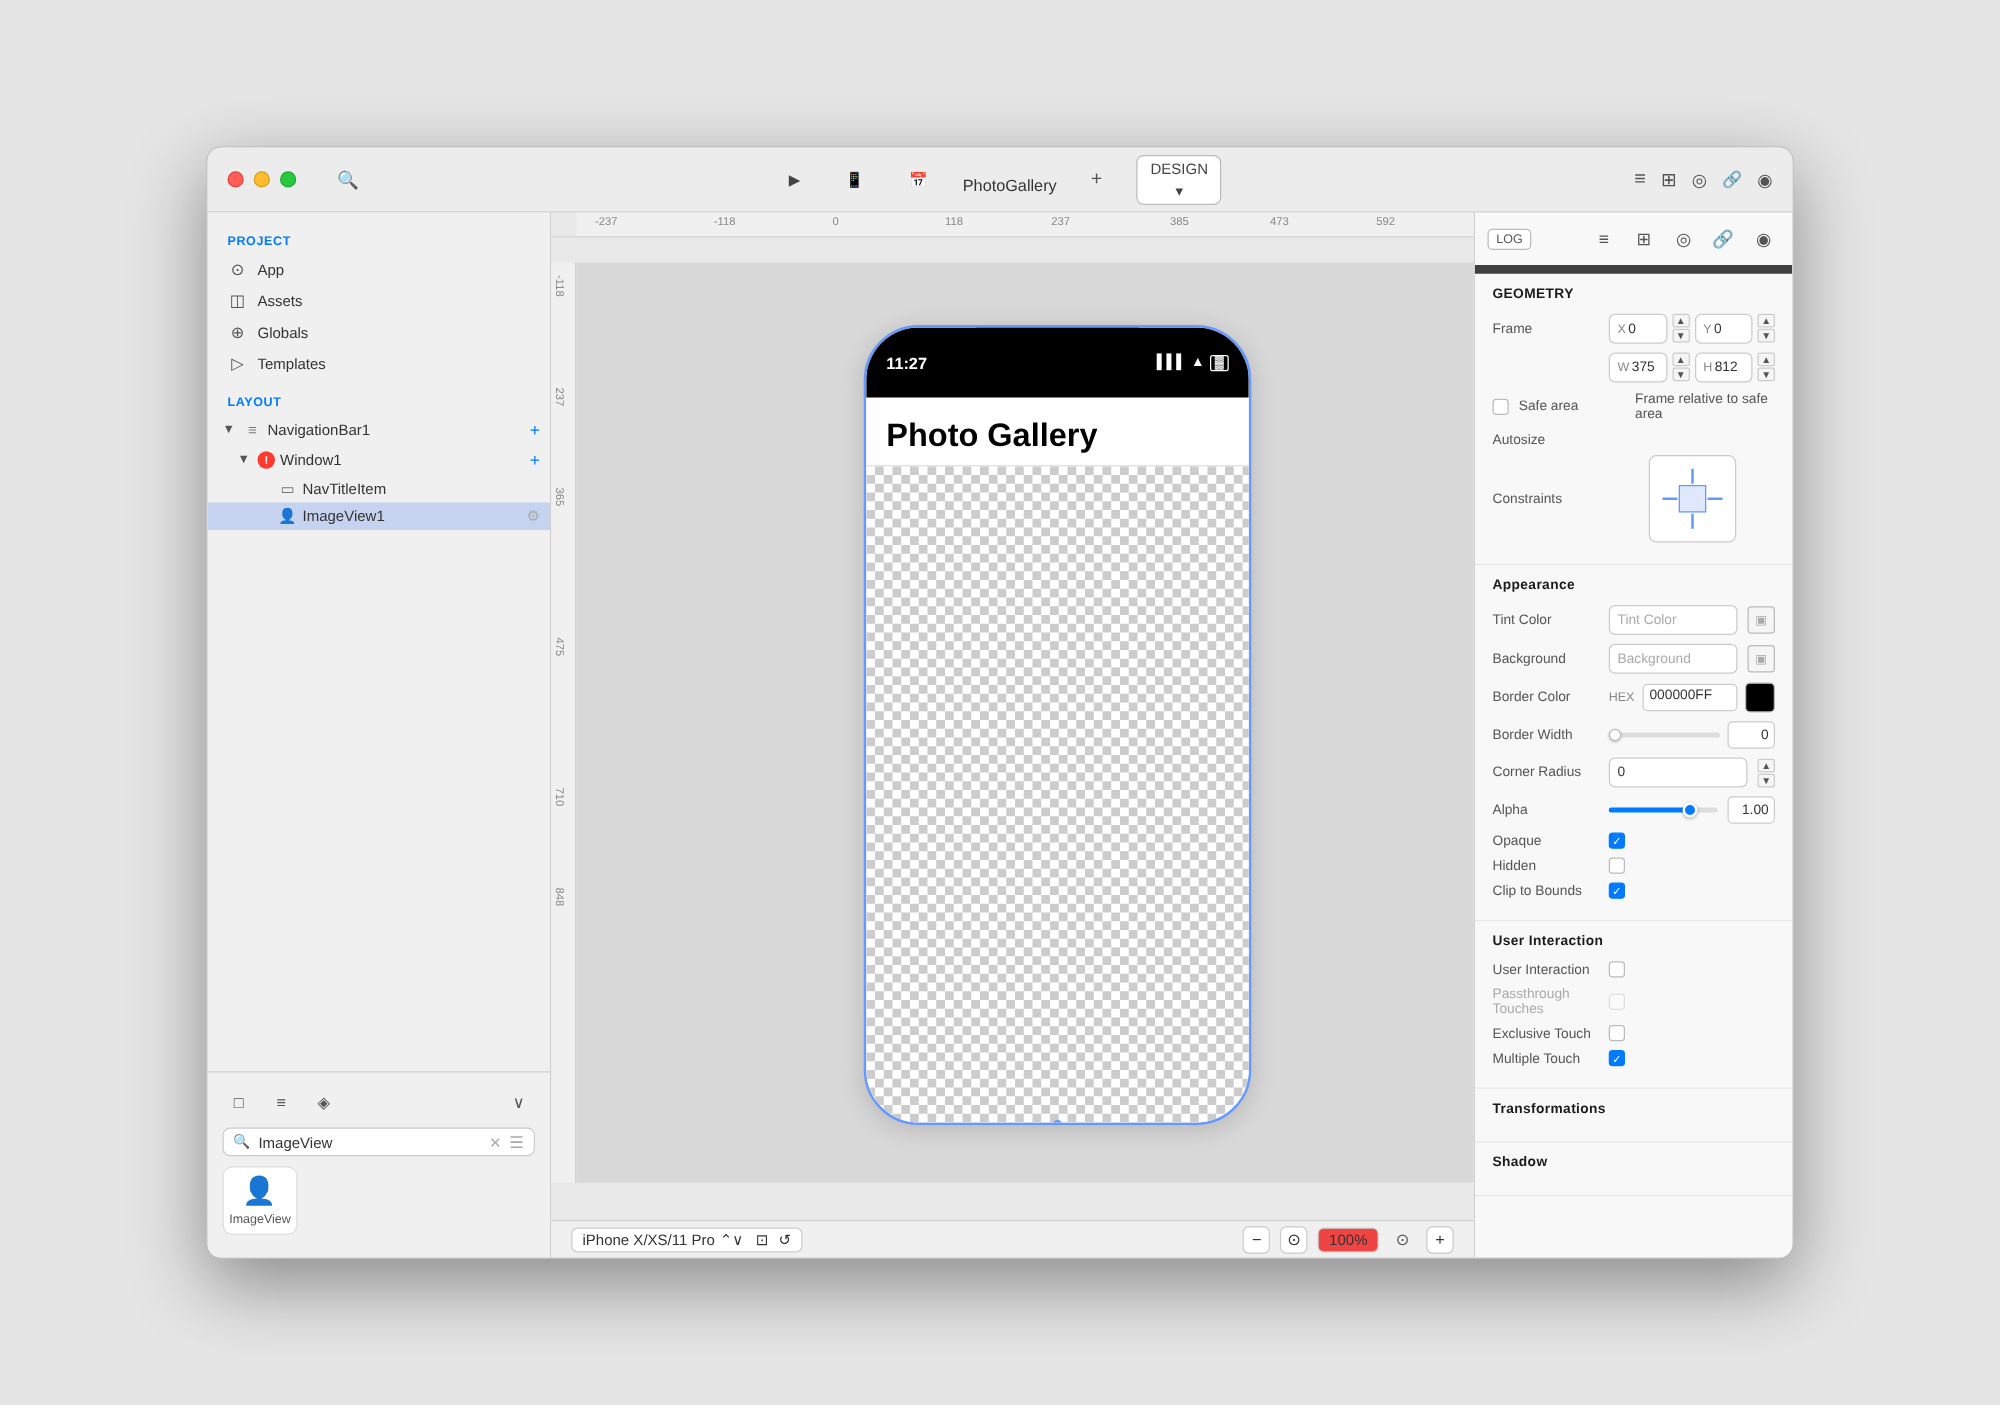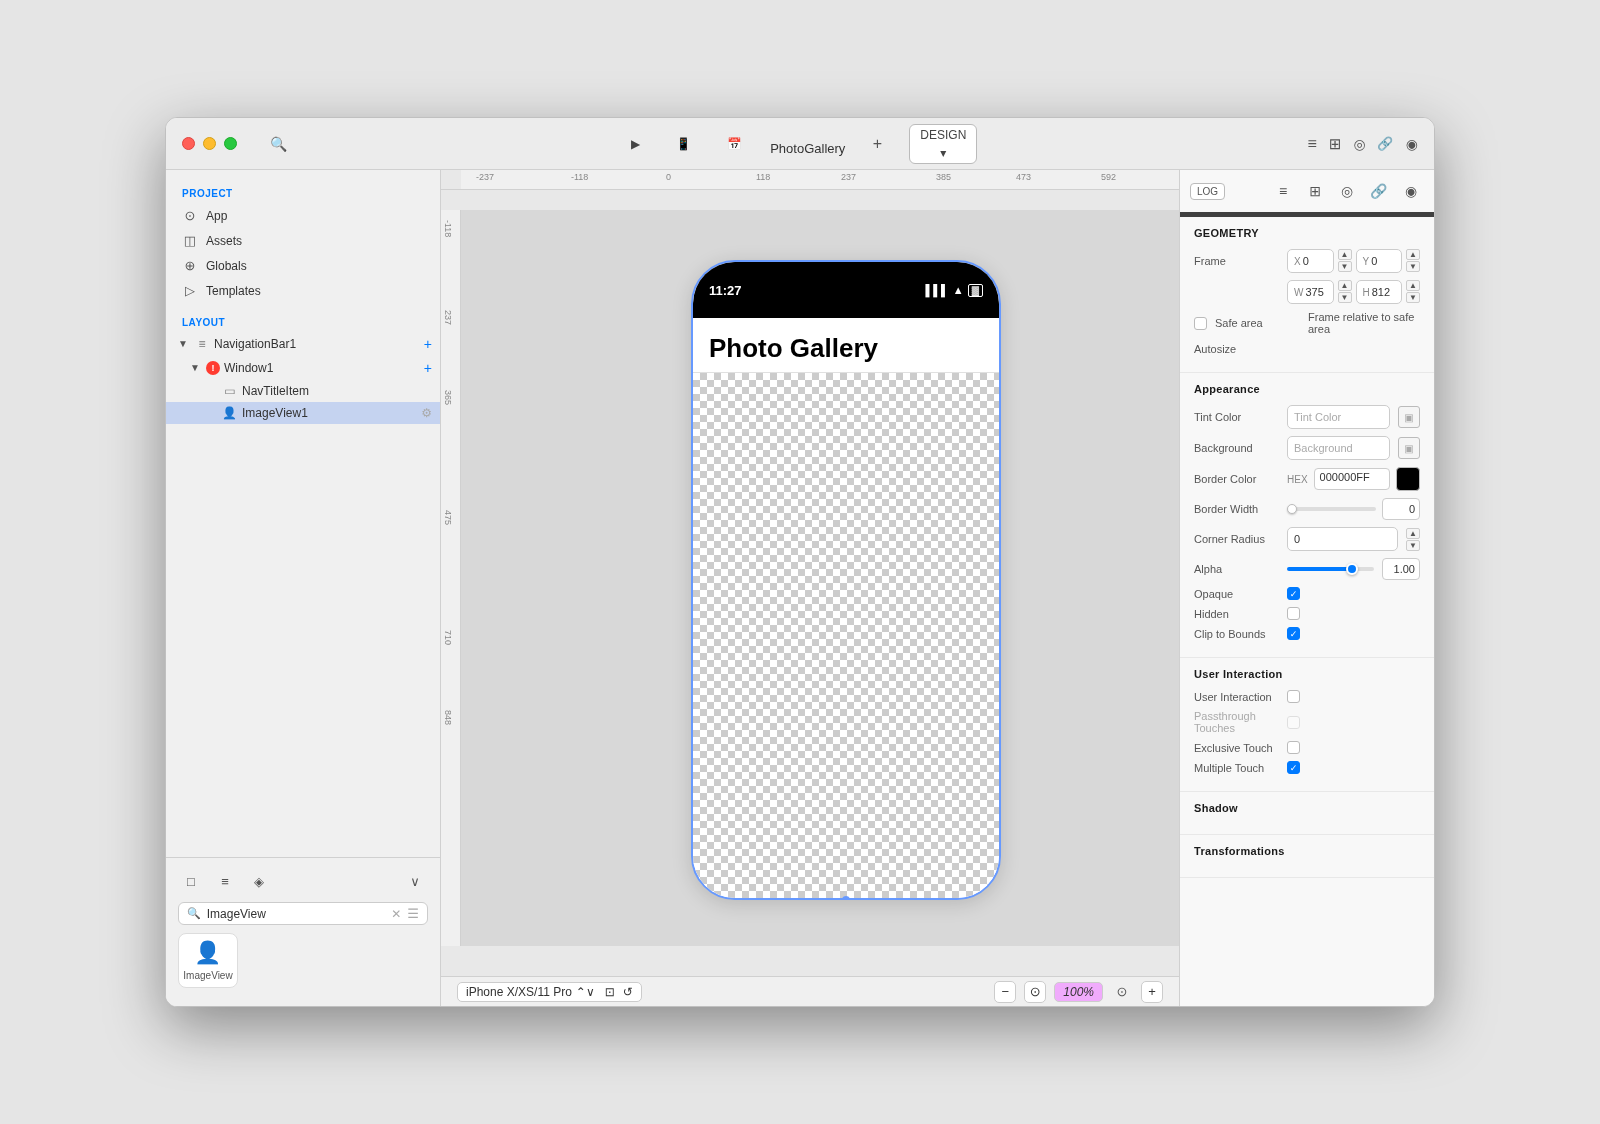--- a/index.html
+++ b/index.html
@@ -308,42 +308,42 @@
     }
     .zoom-btn {
       width: 22px; height: 22px; border-radius: 5px;
       border: 1px solid #ccc; background: #fff;
       display: flex; align-items: center; justify-content: center;
       cursor: pointer; font-size: 13px; color: #333;
     }
     .zoom-level {
       font-size: 12px; color: #333;
       border: 1px solid #ccc; border-radius: 5px;
-      padding: 2px 8px; background: #f0abfc; font-style: italic;
+      padding: 2px 8px; background: #ef4444;
     }
     .zoom-icon-btn {
       width: 22px; height: 22px;
       display: flex; align-items: center; justify-content: center;
       cursor: pointer; font-size: 13px; color: #555;
     }
     
     .right-panel {
       width: 255px;
       background: #f8f8f8;
       border-left: 1px solid #d0d0d0;
       display: flex;
       flex-direction: column;
       overflow-y: auto;
     }
     .rp-toolbar {
       display: flex;
       align-items: center;
       padding: 8px 10px;
       gap: 6px;
-      border-bottom: 5px solid #404040;
+      border-bottom: 7px solid #404040;
     }
     .rp-tb-btn {
       width: 26px; height: 26px;
       display: flex; align-items: center; justify-content: center;
       border-radius: 5px; cursor: pointer; color: #555; font-size: 14px;
     }
     .rp-log-btn {
       border: 1px solid #bbb; border-radius: 4px;
       padding: 2px 6px; font-size: 10px; color: #555;
       background: #fff; cursor: pointer;
@@ -743,20 +743,30 @@
         <div class="safe-area-row">
           <div class="checkbox"></div>
           <span class="rp-label">Safe area</span>
           <span style="font-size:11px;color:#555;flex:1">Frame relative to safe area</span>
         </div>
 
         <div style="margin-bottom:6px">
           <span class="rp-label">Autosize</span>
         </div>
 
+        <div class="rp-row">
+          <span class="rp-label">Constraints</span>
+          <div class="constraints-widget">
+            <div class="constraint-arrow top"></div>
+            <div class="constraint-arrow bottom"></div>
+            <div class="constraint-arrow left"></div>
+            <div class="constraint-arrow right"></div>
+            <div class="constraints-center-rect"></div>
+          </div>
+        </div>
       </div>
 
       <div class="rp-section">
         <div class="rp-section-title">Appearance</div>
 
         <div class="rp-row">
           <span class="rp-label">Tint Color</span>
           <div class="rp-input" style="color:#aaa">
             <span>Tint Color</span>
           </div>
@@ -855,22 +865,22 @@
           <div class="checkbox"></div>
         </div>
 
         <div class="rp-row">
           <span class="rp-label">Multiple Touch</span>
           <div class="checkbox checked">✓</div>
         </div>
       </div>
 
       <div class="rp-section">
+        <div class="rp-section-title">Transformations</div>
+      </div>
+
+      <div class="rp-section">
         <div class="rp-section-title">Shadow</div>
-      </div>
-
-      <div class="rp-section">
-        <div class="rp-section-title">Transformations</div>
       </div>
 
     </div>
   </div>
 </div>
 
 </body></html>

